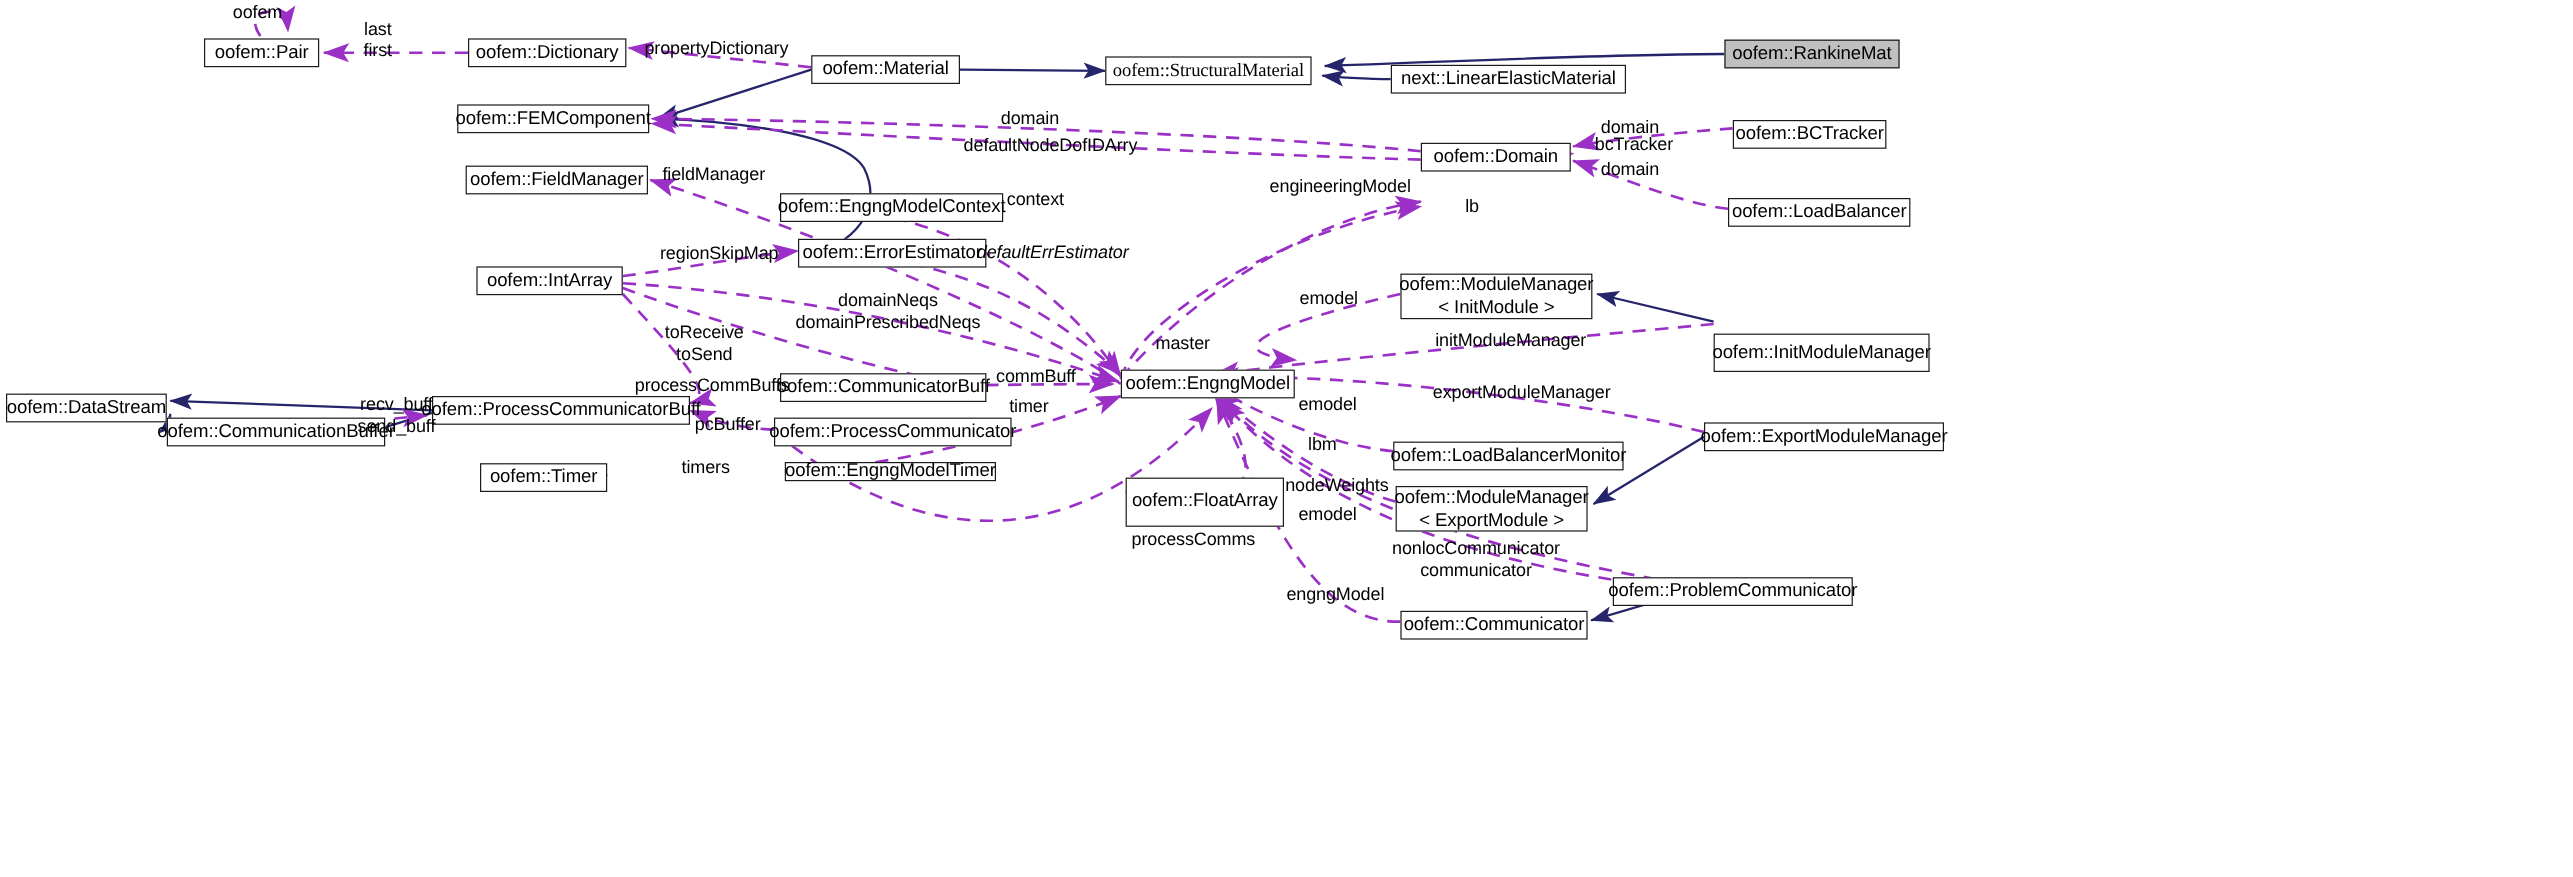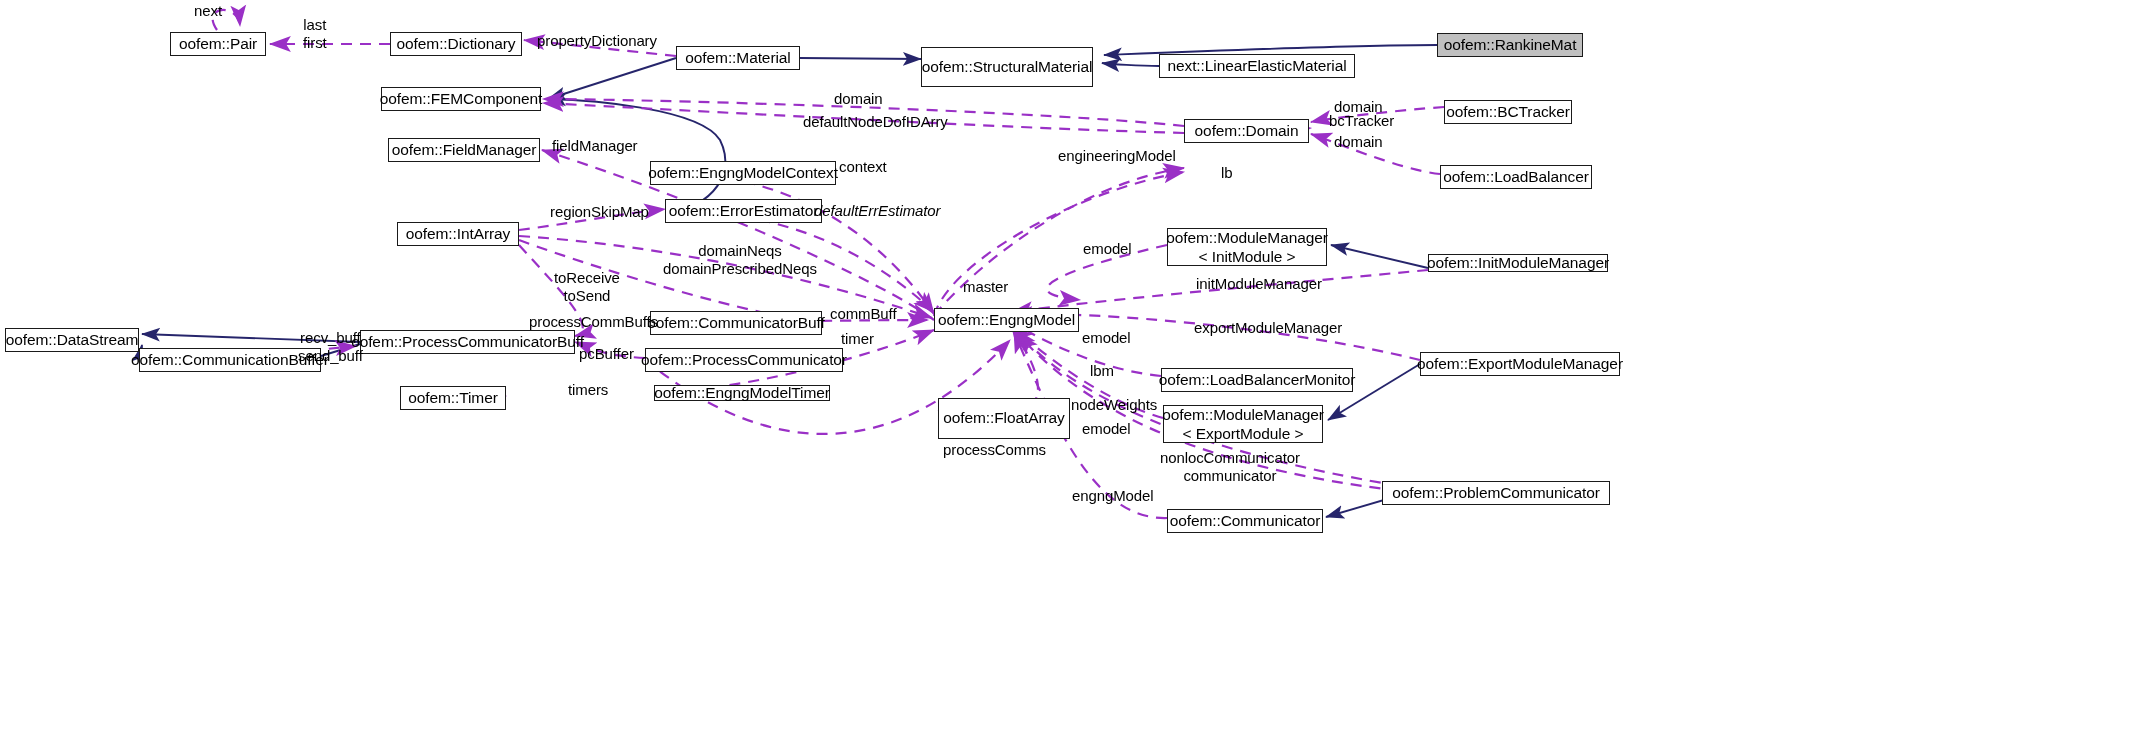--- a/index.html
+++ b/index.html
@@ -93,51 +93,51 @@
       <path d="M645,358 C600,356 580,344 575,342"></path>
       <path d="M938,410 C1000,420 1080,430 1012,328"></path>
       <path d="M645,360 C720,420 860,500 1010,340"></path>
       <path d="M139,360 C200,360 300,352 356,346"></path>
     </g>
   </svg>
 
   <div class="node" style="left:170px;top:32px;width:96px;height:24px;">oofem::Pair</div>
   <div class="node" style="left:390px;top:32px;width:132px;height:24px;">oofem::Dictionary</div>
   <div class="node" style="left:676px;top:46px;width:124px;height:24px;">oofem::Material</div>
-  <div class="node" style="left:921px;top:47px;width:172px;height:40px;">oofem::StructuralMaterial</div>
+  <div class="node" style="left:921px;top:47px;width:172px;height:24px;font-family:Liberation Serif, serif;">oofem::StructuralMaterial</div>
   <div class="node" style="left:1159px;top:54px;width:196px;height:24px;">next::LinearElasticMaterial</div>
   <div class="node highlight" style="left:1437px;top:33px;width:146px;height:24px;">oofem::RankineMat</div>
   <div class="node" style="left:381px;top:87px;width:160px;height:24px;">oofem::FEMComponent</div>
   <div class="node" style="left:388px;top:138px;width:152px;height:24px;">oofem::FieldManager</div>
   <div class="node" style="left:650px;top:161px;width:186px;height:24px;">oofem::EngngModelContext</div>
   <div class="node" style="left:665px;top:199px;width:157px;height:24px;">oofem::ErrorEstimator</div>
   <div class="node" style="left:397px;top:222px;width:122px;height:24px;">oofem::IntArray</div>
   <div class="node" style="left:1184px;top:119px;width:125px;height:24px;">oofem::Domain</div>
   <div class="node" style="left:1444px;top:100px;width:128px;height:24px;">oofem::BCTracker</div>
   <div class="node" style="left:1440px;top:165px;width:152px;height:24px;">oofem::LoadBalancer</div>
   <div class="node two-line" style="left:1167px;top:228px;width:160px;height:38px;">oofem::ModuleManager
 &lt; InitModule &gt;</div>
-  <div class="node" style="left:1428px;top:254px;width:180px;height:18px;">oofem::InitModuleManager</div>
+  <div class="node" style="left:1428px;top:278px;width:180px;height:32px;">oofem::InitModuleManager</div>
   <div class="node" style="left:934px;top:308px;width:145px;height:24px;">oofem::EngngModel</div>
   <div class="node" style="left:650px;top:311px;width:172px;height:24px;">oofem::CommunicatorBuff</div>
   <div class="node" style="left:5px;top:328px;width:134px;height:24px;">oofem::DataStream</div>
   <div class="node" style="left:360px;top:330px;width:215px;height:24px;">oofem::ProcessCommunicatorBuff</div>
   <div class="node" style="left:139px;top:348px;width:182px;height:24px;">oofem::CommunicationBuffer</div>
   <div class="node" style="left:645px;top:348px;width:198px;height:24px;">oofem::ProcessCommunicator</div>
   <div class="node" style="left:1420px;top:352px;width:200px;height:24px;">oofem::ExportModuleManager</div>
   <div class="node" style="left:400px;top:386px;width:106px;height:24px;">oofem::Timer</div>
   <div class="node" style="left:654px;top:385px;width:176px;height:16px;">oofem::EngngModelTimer</div>
   <div class="node" style="left:1161px;top:368px;width:192px;height:24px;">oofem::LoadBalancerMonitor</div>
   <div class="node" style="left:938px;top:398px;width:132px;height:41px;">oofem::FloatArray</div>
   <div class="node two-line" style="left:1163px;top:405px;width:160px;height:38px;">oofem::ModuleManager
 &lt; ExportModule &gt;</div>
-  <div class="node" style="left:1382px;top:481px;width:228px;height:24px;">oofem::ProblemCommunicator</div>
+  <div class="node" style="left:1344px;top:481px;width:200px;height:24px;">oofem::ProblemCommunicator</div>
   <div class="node" style="left:1167px;top:509px;width:156px;height:24px;">oofem::Communicator</div>
 
-  <div class="edge-label" style="left:194px;top:2px;">next</div>
+  <div class="edge-label" style="left:194px;top:2px;">oofem</div>
   <div class="edge-label" style="left:303px;top:16px;">last
 first</div>
   <div class="edge-label" style="left:537px;top:32px;">propertyDictionary</div>
   <div class="edge-label" style="left:834px;top:90px;">domain</div>
   <div class="edge-label" style="left:803px;top:113px;text-align:center;">defaultNodeDofIDArry</div>
   <div class="edge-label" style="left:1334px;top:98px;">domain</div>
   <div class="edge-label" style="left:1329px;top:112px;">bcTracker</div>
   <div class="edge-label" style="left:1334px;top:133px;">domain</div>
   <div class="edge-label" style="left:552px;top:137px;">fieldManager</div>
   <div class="edge-label" style="left:1058px;top:147px;">engineeringModel</div>

